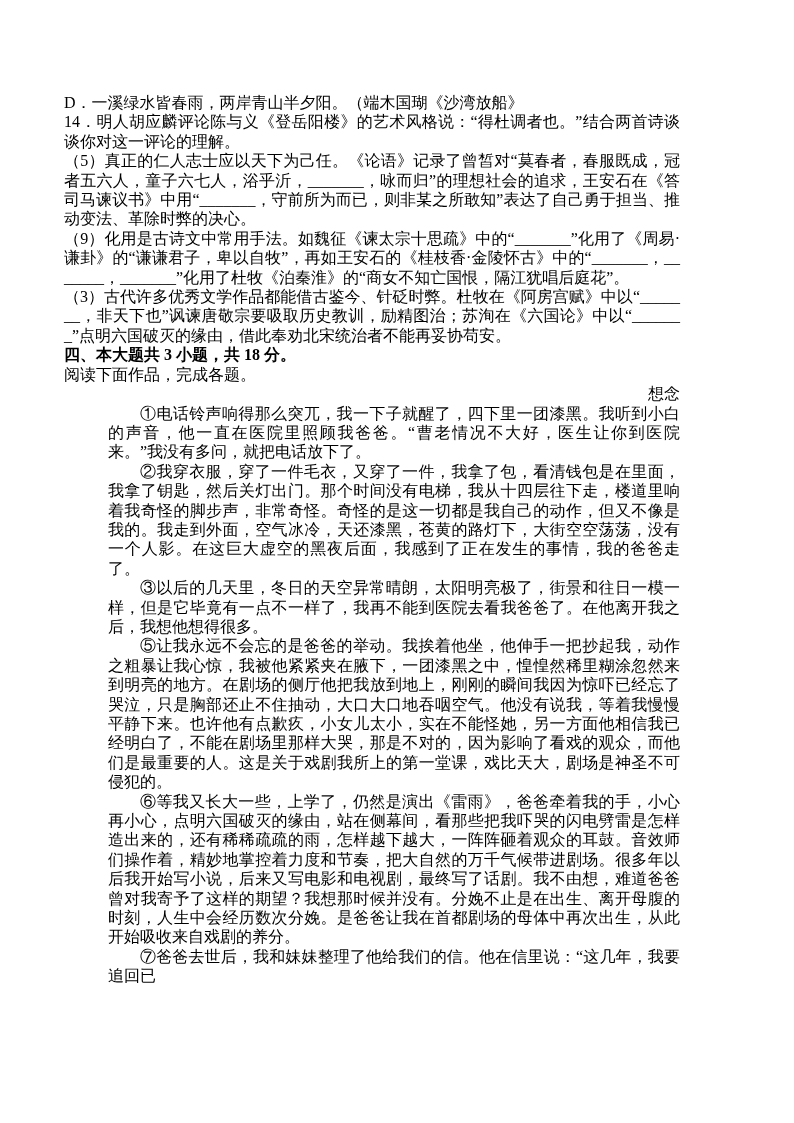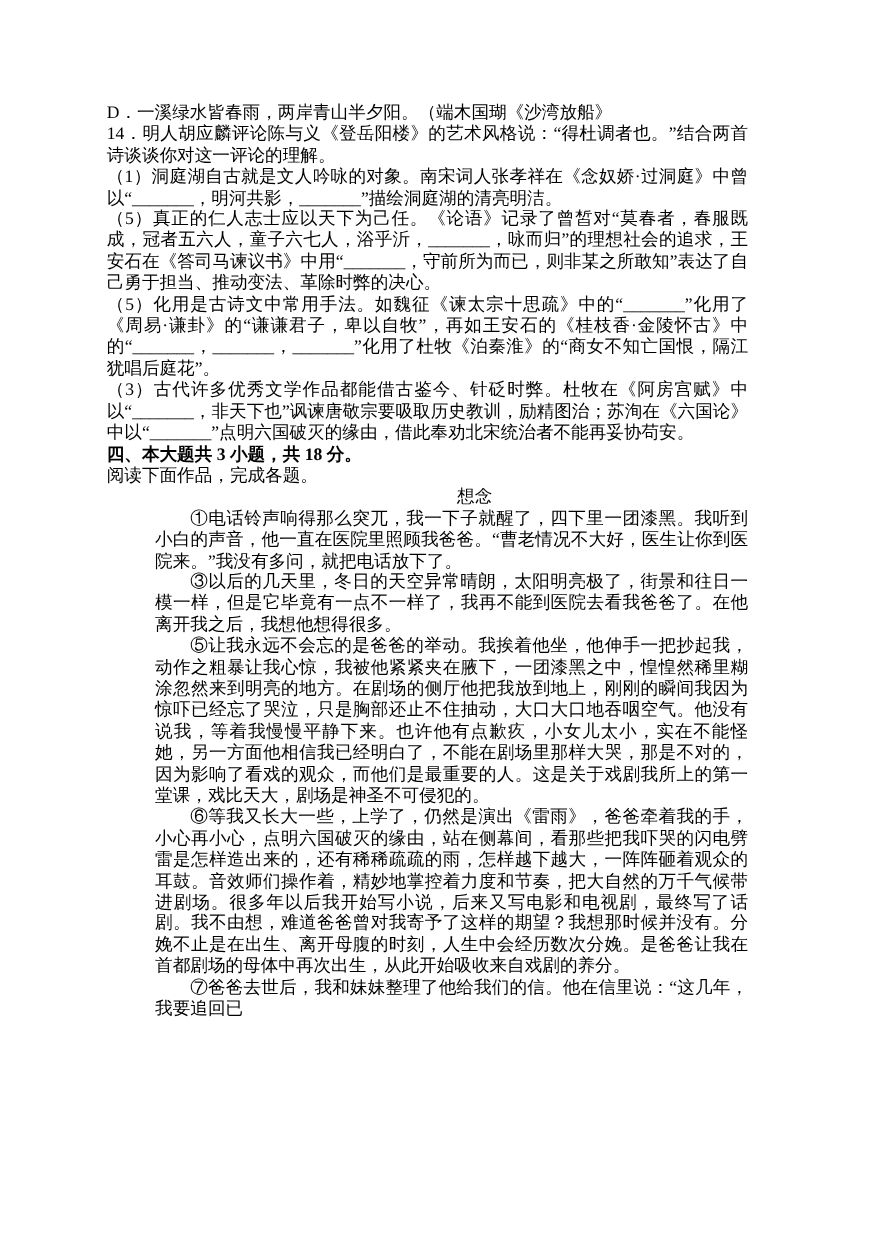--- a/index.html
+++ b/index.html
@@ -9,67 +9,67 @@
   }
   body {
     width: 794px;
     height: 1123px;
     overflow: hidden;
   }
   .page {
     box-sizing: border-box;
     width: 762px;
     height: 1123px;
-    padding: 93px 82px 0 97px;
+    padding: 93px 82px 0 64px;
     font-family: "Liberation Serif", "DejaVu Serif", serif;
     font-size: 16px;
     line-height: 19.4px;
     color: #000000;
     text-align: justify;
     overflow: hidden;
   }
   .line {
     margin: 0;
     padding: 0;
     word-break: break-all;
   }
   .bold {
     font-weight: bold;
   }
   .essay-title {
-    text-align: center;
+    text-align: right;
     text-indent: 86px; 
   }
   .para-indent {
     text-indent: 2em;
     margin-left: 44px;
   }
 </style>
 </head>
 <body>
 
 <div class="page">
 
   <p class="line">D．一溪绿水皆春雨，两岸青山半夕阳。（端木国瑚《沙湾放船》</p>
 
   <p class="line">14．明人胡应麟评论陈与义《登岳阳楼》的艺术风格说：“得杜调者也。”结合两首诗谈谈你对这一评论的理解。</p>
 
 
-  <p class="line">（1）洞庭湖自古就是文人吟咏的对象。南宋词人张孝祥在《念奴娇·过洞庭》中曾以“_______，明河共影，_______”描绘洞庭湖的清亮明洁。</p>
   <p class="line">（5）真正的仁人志士应以天下为己任。《论语》记录了曾皙对“莫春者，春服既成，冠者五六人，童子六七人，浴乎沂，_______，咏而归”的理想社会的追求，王安石在《答司马谏议书》中用“_______，守前所为而已，则非某之所敢知”表达了自己勇于担当、推动变法、革除时弊的决心。</p>
-  <p class="line">（5）化用是古诗文中常用手法。如魏征《谏太宗十思疏》中的“_______”化用了《周易·谦卦》的“谦谦君子，卑以自牧”，再如王安石的《桂枝香·金陵怀古》中的“_______，_______，_______”化用了杜牧《泊秦淮》的“商女不知亡国恨，隔江犹唱后庭花”。</p>
+  <p class="line">（9）化用是古诗文中常用手法。如魏征《谏太宗十思疏》中的“_______”化用了《周易·谦卦》的“谦谦君子，卑以自牧”，再如王安石的《桂枝香·金陵怀古》中的“_______，_______，_______”化用了杜牧《泊秦淮》的“商女不知亡国恨，隔江犹唱后庭花”。</p>
   <p class="line">（3）古代许多优秀文学作品都能借古鉴今、针砭时弊。杜牧在《阿房宫赋》中以“_______，非天下也”讽谏唐敬宗要吸取历史教训，励精图治；苏洵在《六国论》中以“_______”点明六国破灭的缘由，借此奉劝北宋统治者不能再妥协苟安。</p>
 
   <p class="line bold">四、本大题共 3 小题，共 18 分。</p>
 
   <p class="line">阅读下面作品，完成各题。</p>
 
   <p class="line essay-title">想念</p>
 
   <div>
     <p class="line para-indent">①电话铃声响得那么突兀，我一下子就醒了，四下里一团漆黑。我听到小白的声音，他一直在医院里照顾我爸爸。“曹老情况不大好，医生让你到医院来。”我没有多问，就把电话放下了。</p>
+    <p class="line para-indent">②我穿衣服，穿了一件毛衣，又穿了一件，我拿了包，看清钱包是在里面，我拿了钥匙，然后关灯出门。那个时间没有电梯，我从十四层往下走，楼道里响着我奇怪的脚步声，非常奇怪。奇怪的是这一切都是我自己的动作，但又不像是我的。我走到外面，空气冰冷，天还漆黑，苍黄的路灯下，大街空空荡荡，没有一个人影。在这巨大虚空的黑夜后面，我感到了正在发生的事情，我的爸爸走了。</p>
     <p class="line para-indent">③以后的几天里，冬日的天空异常晴朗，太阳明亮极了，街景和往日一模一样，但是它毕竟有一点不一样了，我再不能到医院去看我爸爸了。在他离开我之后，我想他想得很多。</p>
     <p class="line para-indent">⑤让我永远不会忘的是爸爸的举动。我挨着他坐，他伸手一把抄起我，动作之粗暴让我心惊，我被他紧紧夹在腋下，一团漆黑之中，惶惶然稀里糊涂忽然来到明亮的地方。在剧场的侧厅他把我放到地上，刚刚的瞬间我因为惊吓已经忘了哭泣，只是胸部还止不住抽动，大口大口地吞咽空气。他没有说我，等着我慢慢平静下来。也许他有点歉疚，小女儿太小，实在不能怪她，另一方面他相信我已经明白了，不能在剧场里那样大哭，那是不对的，因为影响了看戏的观众，而他们是最重要的人。这是关于戏剧我所上的第一堂课，戏比天大，剧场是神圣不可侵犯的。</p>
     <p class="line para-indent">⑥等我又长大一些，上学了，仍然是演出《雷雨》，爸爸牵着我的手，小心再小心，点明六国破灭的缘由，站在侧幕间，看那些把我吓哭的闪电劈雷是怎样造出来的，还有稀稀疏疏的雨，怎样越下越大，一阵阵砸着观众的耳鼓。音效师们操作着，精妙地掌控着力度和节奏，把大自然的万千气候带进剧场。很多年以后我开始写小说，后来又写电影和电视剧，最终写了话剧。我不由想，难道爸爸曾对我寄予了这样的期望？我想那时候并没有。分娩不止是在出生、离开母腹的时刻，人生中会经历数次分娩。是爸爸让我在首都剧场的母体中再次出生，从此开始吸收来自戏剧的养分。</p>
     <p class="line para-indent">⑦爸爸去世后，我和妹妹整理了他给我们的信。他在信里说：“这几年，我要追回已</p>
   </div>
 
 </div>
 
 </body></html>

